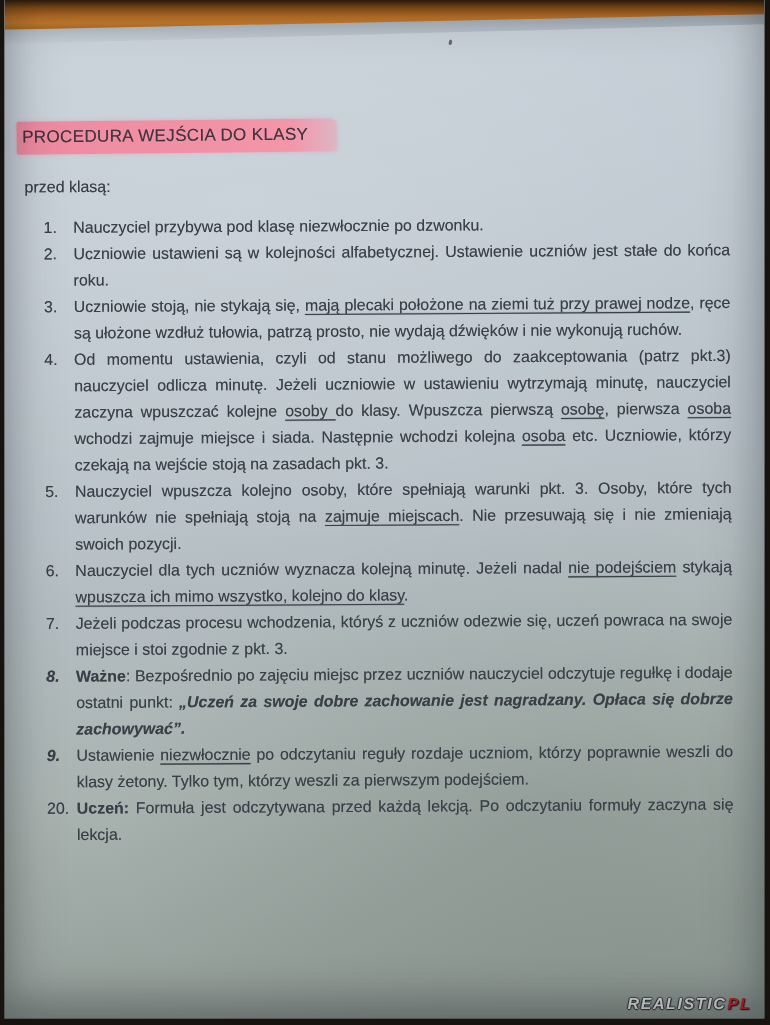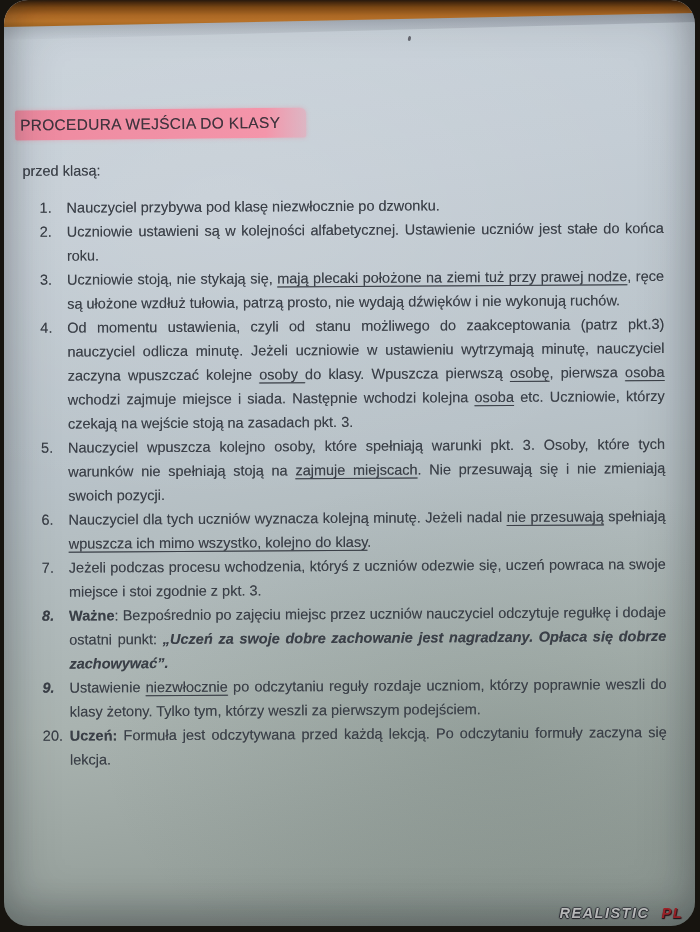--- a/index.html
+++ b/index.html
@@ -9,21 +9,20 @@
     font-family:"Liberation Sans","DejaVu Sans",sans-serif;
     position:relative;
   }
   .photo{
     position:absolute;left:4px;right:5px;top:0;bottom:6px;
     background:
       radial-gradient(120% 55% at 32% 22%, rgba(255,255,255,0.12), rgba(255,255,255,0) 60%),
       radial-gradient(90% 45% at 72% 80%, rgba(52,72,62,0.14), rgba(52,72,62,0) 65%),
       linear-gradient(172deg,#c9d2da 0%,#c3ccd4 22%,#b8c2c8 48%,#a9b3b0 72%,#939d98 92%,#8d9792 100%);
     overflow:hidden;
-    border-radius:24px;
   }
   .vignette{
     position:absolute;inset:0;pointer-events:none;
     box-shadow:inset 0 0 55px rgba(10,15,20,0.28), inset 0 -18px 30px rgba(20,25,30,0.18);
   }
   
   .wood{
     position:absolute;left:0;top:0;width:100%;height:34px;
     background:linear-gradient(180deg,#2e1d0e 0%,#55300f 8%,#8a5016 22%,#b96f26 45%,#c47a2c 62%,#a96a22 80%,#8f5a1c 100%);
     clip-path:polygon(0 0,100% 0,100% 13px,0 27px);
@@ -68,21 +67,21 @@
   .watermark{
     position:absolute;right:12px;bottom:5px;
     font-weight:bold;font-style:italic;font-size:14.5px;letter-spacing:1.5px;
     white-space:nowrap;
   }
   .wm-main{
     color:#dfdfdf;
     text-shadow:0 1px 1px #26262c,1px 0 1px #32323a,-1px 0 1px #32323a,0 -1px 1px #4a4a52;
   }
   .wm-pl{
-    color:#c0272d;margin-left:12px;
+    color:#c0272d;margin-left:1px;
     text-shadow:0 1px 1px #1e1e22,1px 1px 1px #5a1013;
   }
 </style>
 </head>
 <body>
 
 <div class="photo">
   <div class="wood-shadow"></div>
   <div class="wood"></div>
   <div class="speck"></div>
@@ -108,21 +107,21 @@
         <div class="item">
           <span class="num">4.</span>
           <span class="txt"><span>Od momentu ustawienia, czyli od stanu możliwego do zaakceptowania (patrz pkt.3) nauczyciel odlicza minutę. Jeżeli uczniowie w ustawieniu wytrzymają minutę, nauczyciel zaczyna wpuszczać kolejne </span><span class="u">osoby </span><span>do klasy. Wpuszcza pierwszą </span><span class="u">osobę</span><span>, pierwsza </span><span class="u">osoba</span><span> wchodzi zajmuje miejsce i siada. Następnie wchodzi kolejna </span><span class="u">osoba</span><span> etc. Uczniowie, którzy czekają na wejście stoją na zasadach pkt. 3.</span></span>
         </div>
         <div class="item">
           <span class="num">5.</span>
           <span class="txt"><span>Nauczyciel wpuszcza kolejno osoby, które spełniają warunki pkt. 3. Osoby, które tych warunków nie spełniają stoją na </span><span class="u">zajmuje miejscach</span><span>. Nie przesuwają się i nie zmieniają swoich pozycji.</span></span>
         </div>
         <div class="item">
           <span class="num">6.</span>
-          <span class="txt"><span>Nauczyciel dla tych uczniów wyznacza kolejną minutę. Jeżeli nadal </span><span class="u">nie przesuwają</span><span> spełniają </span><span class="u">wpuszcza ich mimo wszystko, kolejno do klasy</span><span>.</span></span>
+          <span class="txt"><span>Nauczyciel dla tych uczniów wyznacza kolejną minutę. Jeżeli nadal </span><span class="u">nie podejściem</span><span> stykają </span><span class="u">wpuszcza ich mimo wszystko, kolejno do klasy</span><span>.</span></span>
         </div>
         <div class="item">
           <span class="num">7.</span>
           <span class="txt"><span>Jeżeli podczas procesu wchodzenia, któryś z uczniów odezwie się, uczeń powraca na swoje  miejsce  i stoi zgodnie z  pkt. 3.</span></span>
         </div>
         <div class="item">
           <span class="num bi">8.</span>
           <span class="txt"><span class="b">Ważne</span><span>: Bezpośrednio po zajęciu miejsc przez uczniów nauczyciel odczytuje regułkę i dodaje ostatni punkt: </span><span class="b i">„Uczeń za swoje dobre zachowanie jest nagradzany. Opłaca się dobrze zachowywać”.</span></span>
         </div>
         <div class="item">

